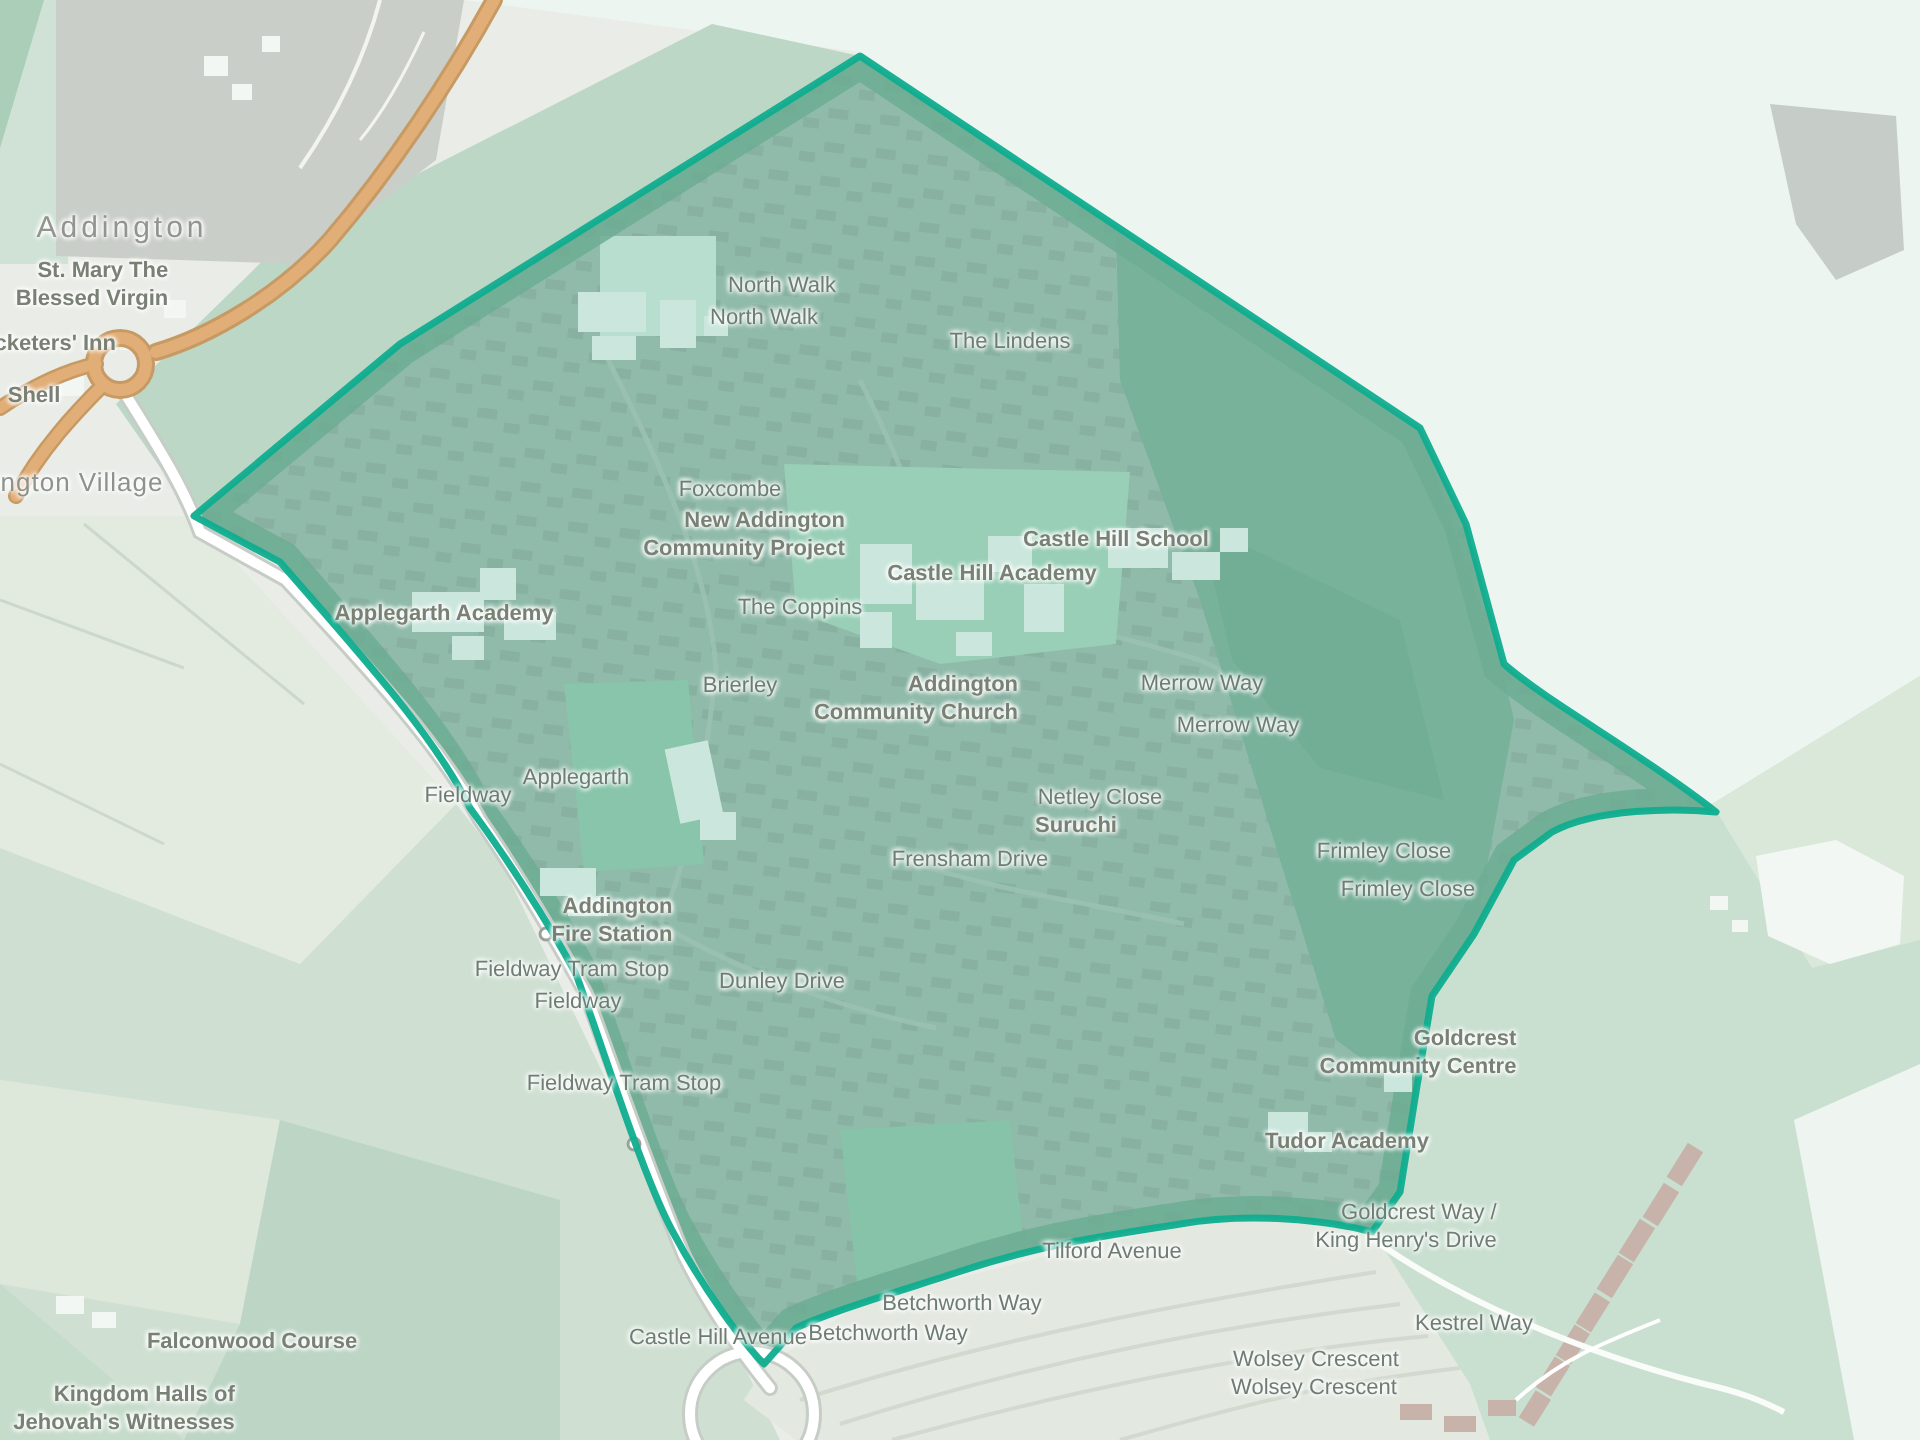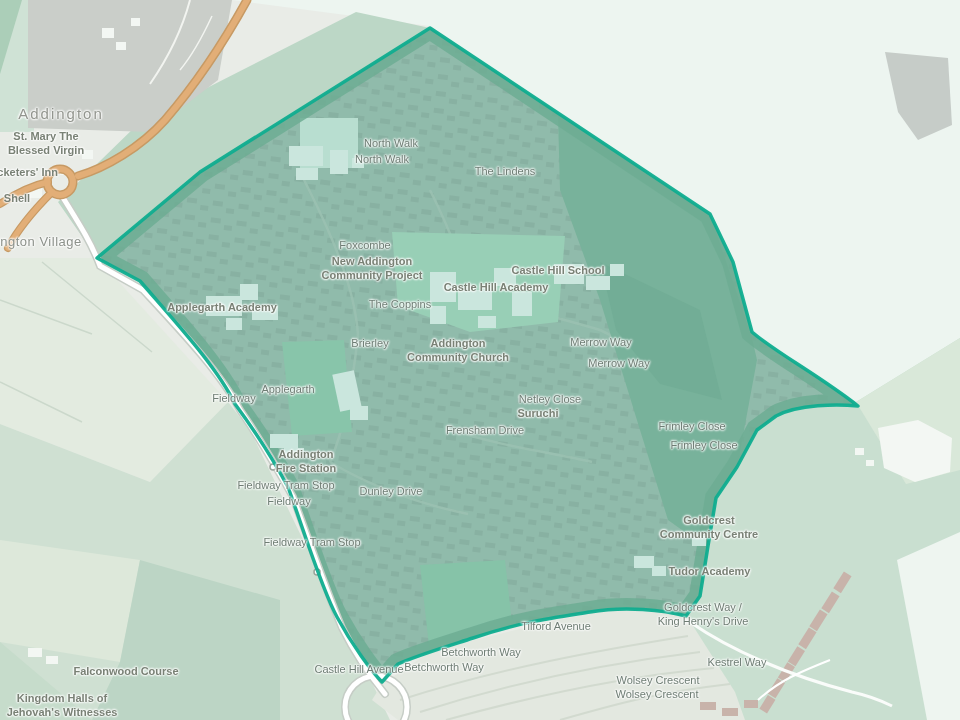--- a/index.html
+++ b/index.html
@@ -1,20 +1,20 @@
 <!DOCTYPE html>
 <html><head>
 <meta charset="utf-8">
 <style>
   html,body{margin:0;padding:0;background:#e9ece7;}
   #viewport{position:relative;width:960px;height:720px;overflow:hidden;background:#e9ece7;
     font-family:"Liberation Sans",sans-serif;cursor:grab;}
   #map-svg{position:absolute;left:0;top:0;}
   #label-layer{position:absolute;left:0;top:0;width:960px;height:720px;pointer-events:none;}
-  .lbl{position:absolute;transform:translate(-50%,-50%);white-space:pre-line;text-align:center;
+  .lbl{position:absolute;transform:translate(-50%,-50%);white-space:pre-line;text-align:right;
     line-height:1.3;pointer-events:none;
     text-shadow:0 1px 2px rgba(255,255,255,.95),0 -1px 2px rgba(255,255,255,.95),
                 1px 0 2px rgba(255,255,255,.95),-1px 0 2px rgba(255,255,255,.95);}
   .place{font-size:15px;color:#92958e;letter-spacing:2px;}
   .suburb{font-size:13px;color:#8d928b;letter-spacing:.5px;}
   .poi{font-size:11px;color:#798175;font-weight:bold;}
   .street{font-size:11px;color:#6e7d74;}
   .station{font-size:11px;color:#6f7d74;}
   #attribution{position:absolute;left:28px;top:678px;font-size:15px;color:#464b46;
     text-shadow:0 1px 2px rgba(255,255,255,.95),0 -1px 2px rgba(255,255,255,.95),
@@ -218,21 +218,21 @@
       <div class="lbl street" style="left: 692px; top: 426px;">Frimley Close</div>
       <div class="lbl street" style="left: 704px; top: 445px;">Frimley Close</div>
       <div class="lbl poi" style="left: 306px; top: 461px;">Addington
 Fire Station</div>
       <div class="lbl station" style="left: 286px; top: 485px;">Fieldway Tram Stop</div>
       <div class="lbl street" style="left: 289px; top: 501px;">Fieldway</div>
       <div class="lbl street" style="left: 391px; top: 491px;">Dunley Drive</div>
       <div class="lbl station" style="left: 312px; top: 542px;">Fieldway Tram Stop</div>
       <div class="lbl poi" style="left: 709px; top: 527px;">Goldcrest
 Community Centre</div>
-      <div class="lbl poi" style="left: 686px; top: 571px; padding-left: 47px;">Tudor Academy</div>
+      <div class="lbl poi" style="left: 650px; top: 571px; padding-left: 47px;">Tudor Academy</div>
       <div class="lbl station" style="left: 703px; top: 614px;">Goldcrest Way /
 King Henry's Drive</div>
       <div class="lbl street" style="left: 556px; top: 626px;">Tilford Avenue</div>
       <div class="lbl street" style="left: 481px; top: 652px;">Betchworth Way</div>
       <div class="lbl street" style="left: 444px; top: 667px;">Betchworth Way</div>
       <div class="lbl street" style="left: 359px; top: 669px;">Castle Hill Avenue</div>
       <div class="lbl street" style="left: 658px; top: 680px;">Wolsey Crescent</div>
       <div class="lbl street" style="left: 657px; top: 694px;">Wolsey Crescent</div>
       <div class="lbl street" style="left: 737px; top: 662px;">Kestrel Way</div>
       <div class="lbl poi" style="left: 126px; top: 671px;">Falconwood Course</div>

